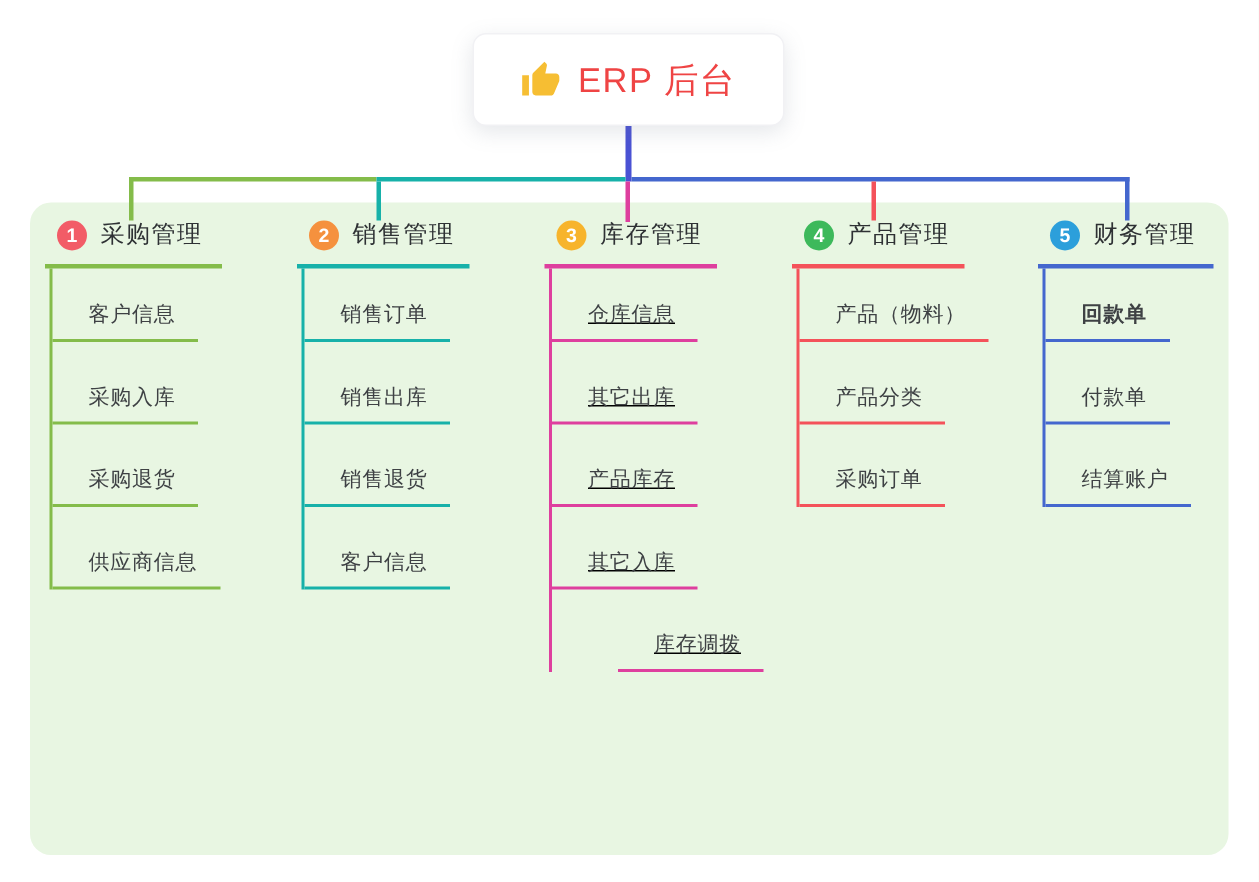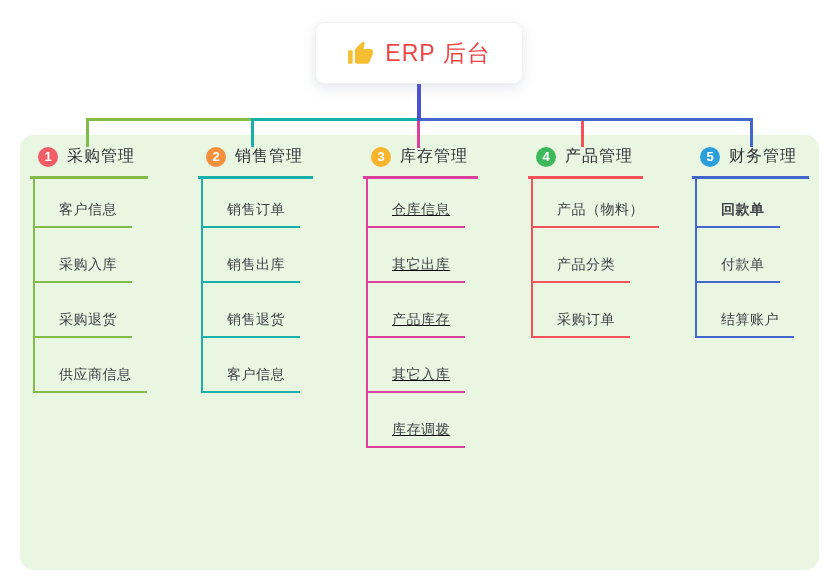--- a/index.html
+++ b/index.html
@@ -96,21 +96,21 @@
   <div class="branch" style="left: 363px; top: 146px;">
     <div class="branch-header" style="width: 115px; border-bottom-color: rgb(222, 63, 158);">
       <span class="badge" style="background: rgb(247, 180, 44);">3</span>
       <span class="branch-label">库存管理</span>
     </div>
     <ul class="children" style="border-left-color: rgb(222, 63, 158); text-decoration: underline;">
           <li class="child" style="border-bottom-color: rgb(222, 63, 158);">仓库信息</li>
           <li class="child" style="border-bottom-color: rgb(222, 63, 158);">其它出库</li>
           <li class="child" style="border-bottom-color: rgb(222, 63, 158);">产品库存</li>
           <li class="child" style="border-bottom-color: rgb(222, 63, 158);">其它入库</li>
-          <li class="child" style="border-bottom-color: rgb(222, 63, 158);">库存调拨</li>
+          <li class="child" style="border-bottom-color: rgb(222, 63, 158); margin-left: 44px;">库存调拨</li>
         </ul>
   </div>
 
   <div class="branch" style="left: 528px; top: 146px;">
     <div class="branch-header" style="width: 115px; border-bottom-color: rgb(244, 82, 90);">
       <span class="badge" style="background: rgb(61, 185, 91);">4</span>
       <span class="branch-label">产品管理</span>
     </div>
     <ul class="children" style="border-left-color: rgb(244, 82, 90);">
           <li class="child" style="border-bottom-color: rgb(244, 82, 90);">产品（物料）</li>

